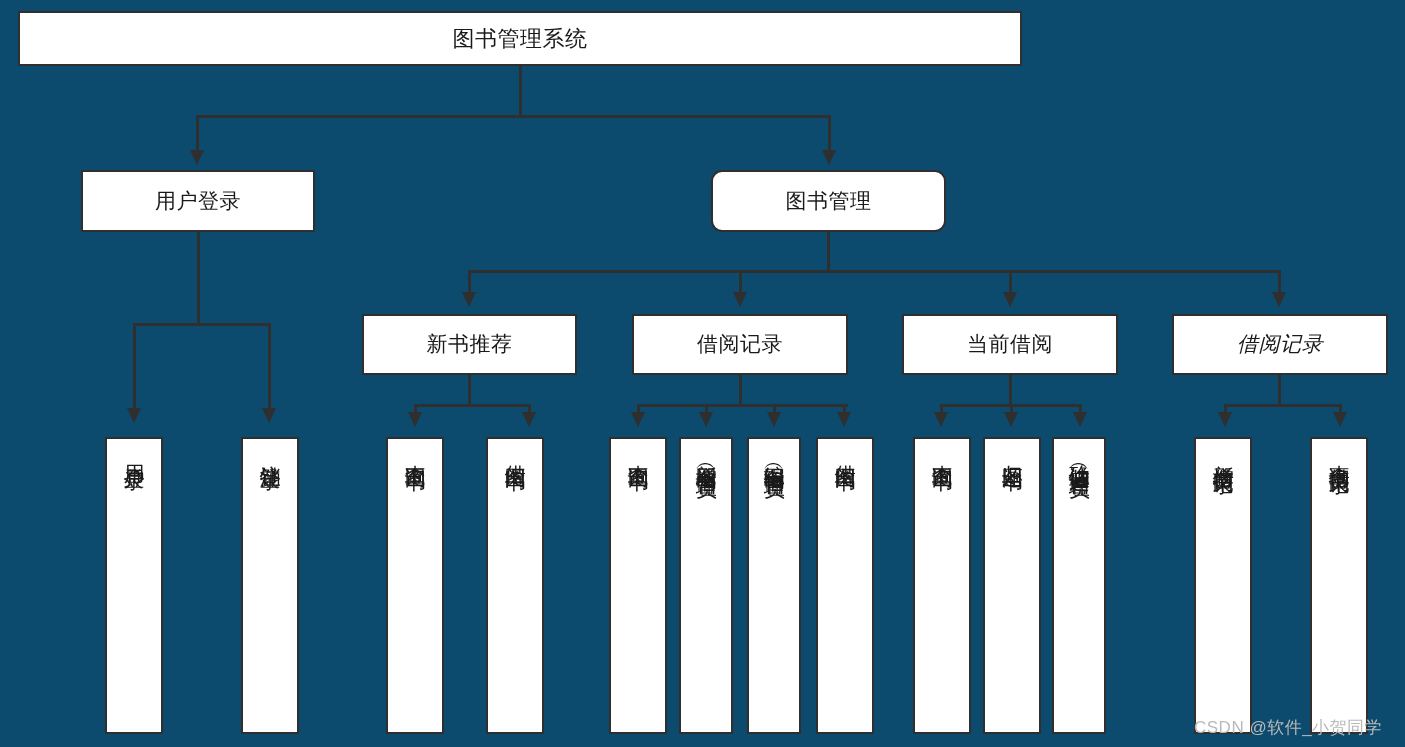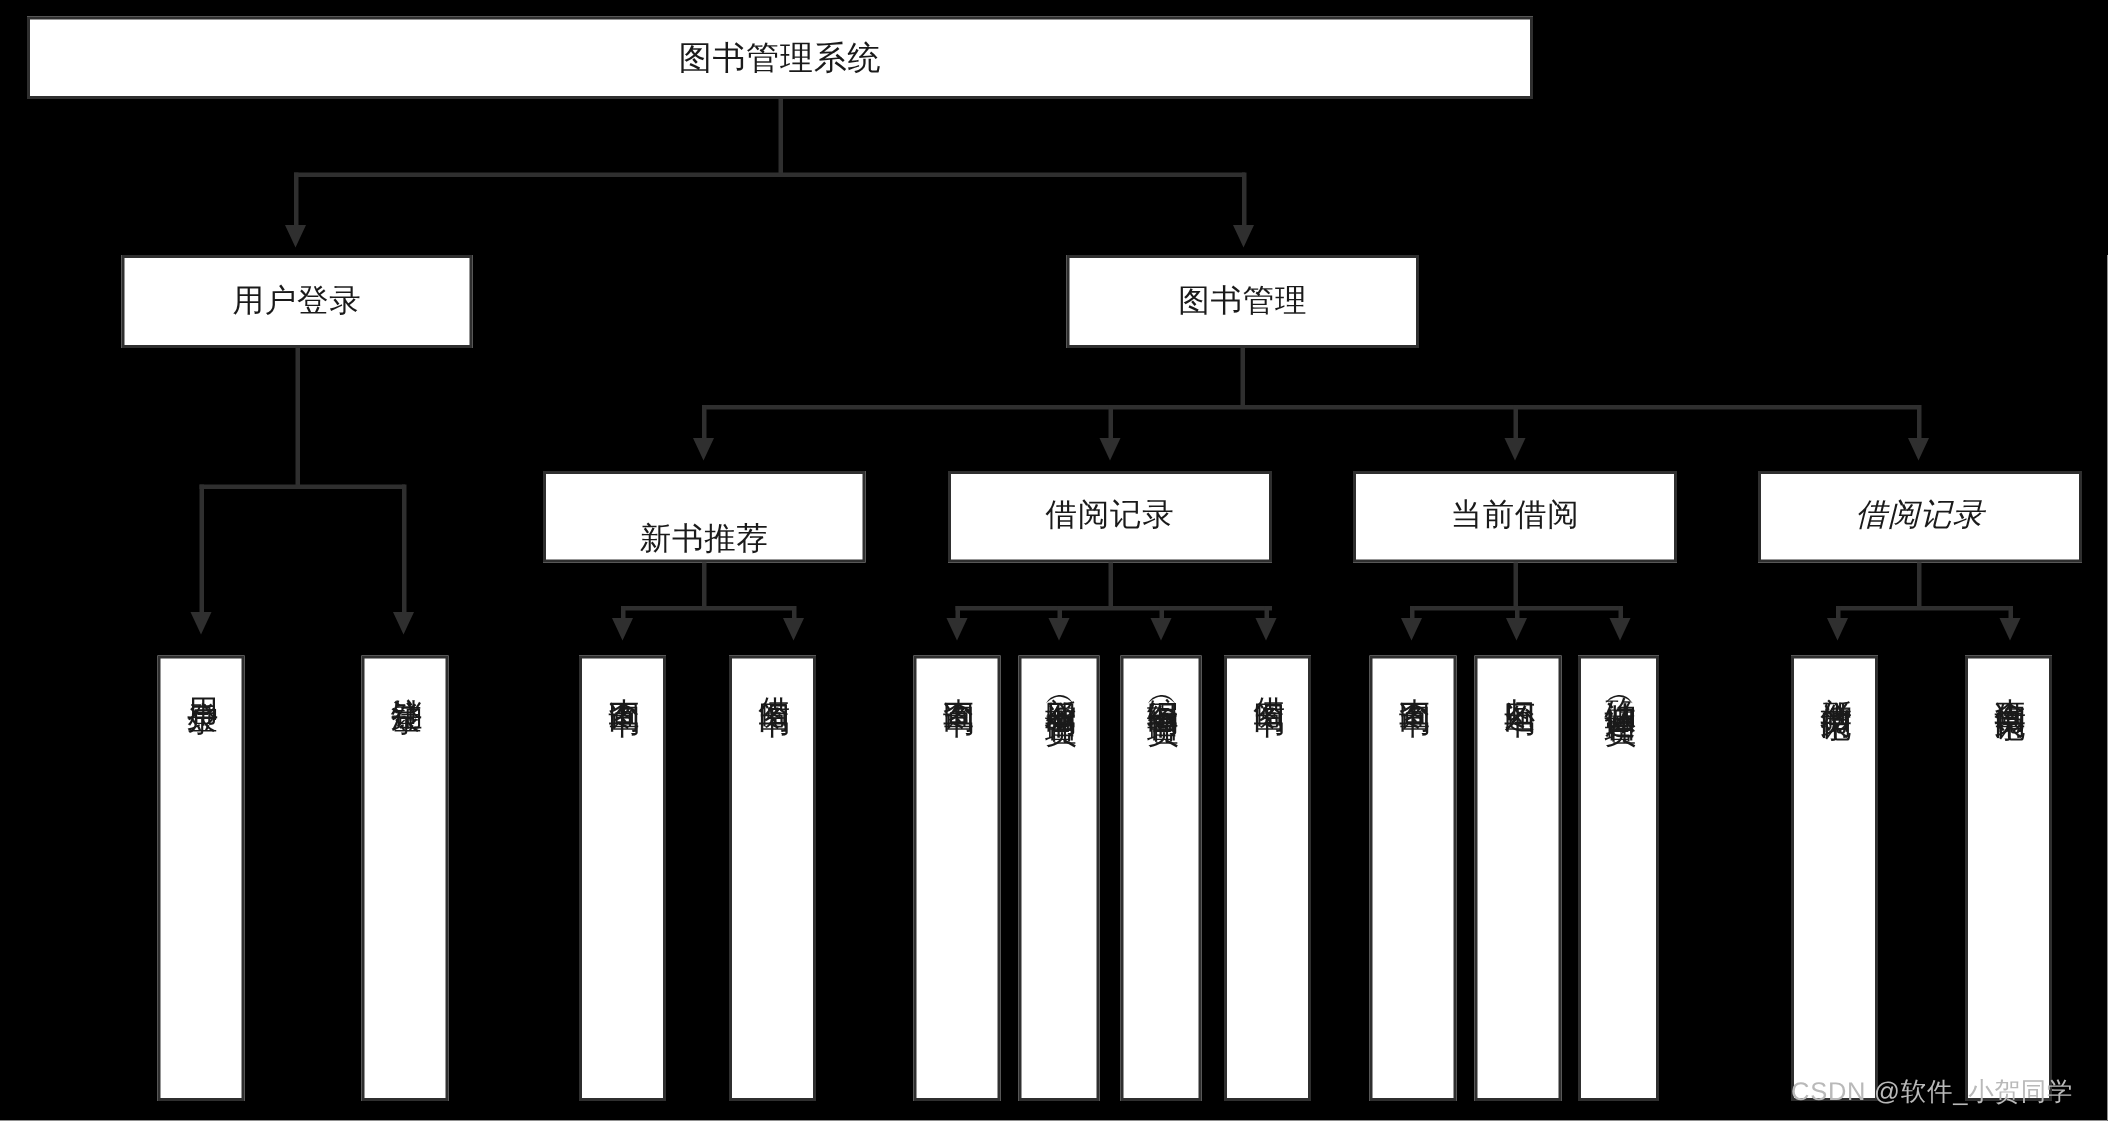--- a/index.html
+++ b/index.html
@@ -5,21 +5,21 @@
 <style>
   html,body{margin:0;padding:0;background:#ffffff;}
   body{
     font-family:"Liberation Sans","DejaVu Sans",sans-serif;
     -webkit-font-smoothing:antialiased;
   }
   #canvas{
     position:relative;
     width:1405px;
     height:747px;
-    background:#000000;
+    background:#0c4a6e;
     overflow:hidden;
   }
   
   .node{
     position:absolute;
     box-sizing:border-box;
     background:#ffffff;
     border:2.5px solid #2f2f2f;
     display:flex;
     align-items:center;
@@ -96,21 +96,21 @@
   <div class="ln v" style="left:196px;top:115px;width:2.5px;height:38px;"></div>
   <div class="arrow" style="left:190px;top:150px;"></div>
 
   <div class="ln v" style="left:828px;top:115px;width:2.5px;height:38px;"></div>
   <div class="arrow" style="left:822px;top:150px;"></div>
 
   <div class="node h" style="left:81px;top:170px;width:234px;height:62px;">
     <span class="lbl">用户登录</span>
   </div>
 
-  <div class="node h" style="left:711px;top:170px;width:235px;height:62px;">
+  <div class="node h" style="left:711px;top:170px;width:235px;height:62px;border-radius:11px;">
     <span class="lbl">图书管理</span>
   </div>
 
   <div class="ln v" style="left:197px;top:232px;width:2.5px;height:93px;"></div>
   <div class="ln h" style="left:133px;top:323px;width:137px;height:2.5px;"></div>
   <div class="ln v" style="left:133px;top:323px;width:2.5px;height:88px;"></div>
   <div class="arrow" style="left:127px;top:408px;"></div>
   <div class="ln v" style="left:268px;top:323px;width:2.5px;height:88px;"></div>
   <div class="arrow" style="left:262px;top:408px;"></div>
 
@@ -122,21 +122,21 @@
 
   <div class="ln v" style="left:739px;top:270px;width:2.5px;height:25px;"></div>
   <div class="arrow" style="left:733px;top:292px;"></div>
 
   <div class="ln v" style="left:1009px;top:270px;width:2.5px;height:25px;"></div>
   <div class="arrow" style="left:1003px;top:292px;"></div>
 
   <div class="ln v" style="left:1278px;top:270px;width:2.5px;height:25px;"></div>
   <div class="arrow" style="left:1272px;top:292px;"></div>
 
-  <div class="node h" style="left:362px;top:314px;width:215px;height:61px;align-items:flex-end;">
+  <div class="node h" style="left:362px;top:314px;width:215px;height:61px;">
     <span class="lbl">新书推荐</span>
   </div>
   <div class="node h" style="left:632px;top:314px;width:216px;height:61px;">
     <span class="lbl">借阅记录</span>
   </div>
   <div class="node h" style="left:902px;top:314px;width:216px;height:61px;">
     <span class="lbl">当前借阅</span>
   </div>
   <div class="node h" style="left:1172px;top:314px;width:216px;height:61px;font-style:italic;">
     <span class="lbl">借阅记录</span>

